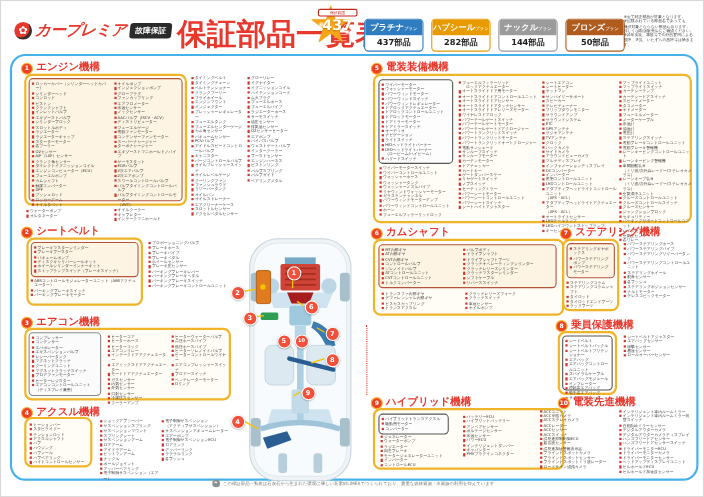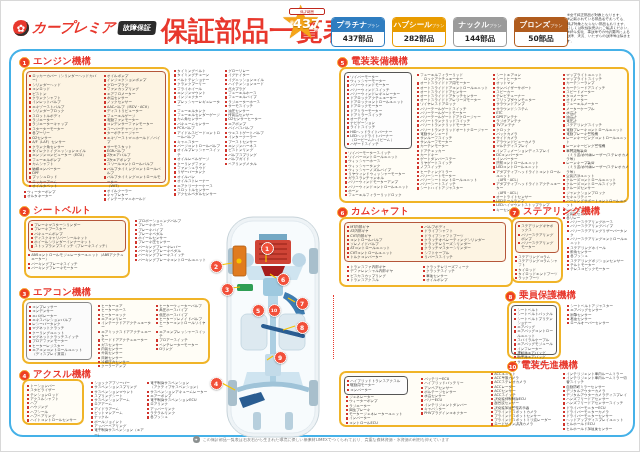--- a/index.html
+++ b/index.html
@@ -1661,20 +1661,24 @@
         <div class="item">
           <span class="blt"></span>
           <span>着座センサー</span>
         </div>
         <div class="item">
           <span class="blt"></span>
           <span>ロールオーバーセンサー</span>
         </div>
       </div>
 
+    <div class="sec-head" style="left:326px;top:308px;">
+      <span class="sec-num">9</span>
+        <span class="sec-title">ハイブリッド機構</span>
+    </div>
     <div class="ybox" style="left:328px;top:320px;width:174px;height:56px;">
       <div class="inner dark" style="position:absolute;left:3px;top:3px;width:64px;">
           <div class="item">
             <span class="blt"></span>
             <span>ハイブリッドトランスアクスル</span>
           </div>
           <div class="item">
             <span class="blt"></span>
             <span>駆動用モーター</span>
           </div>

